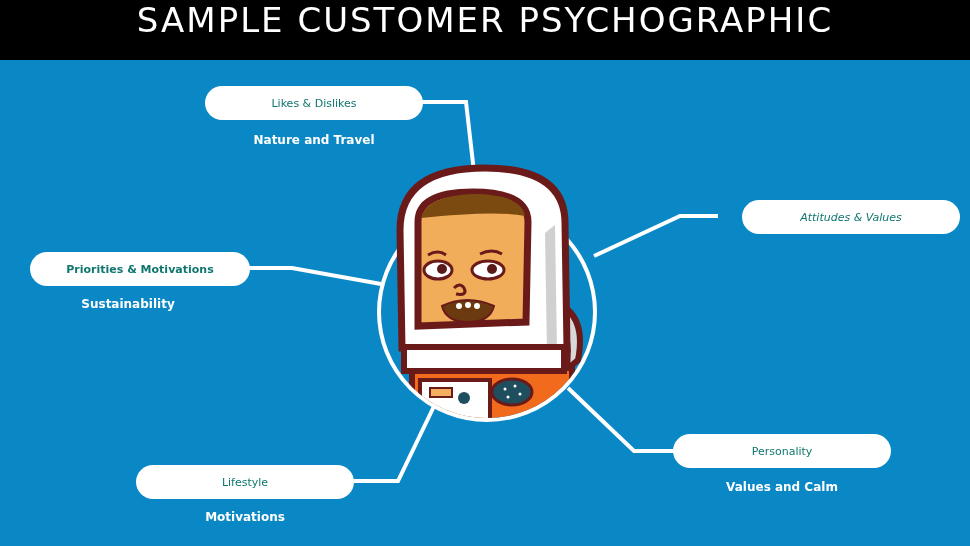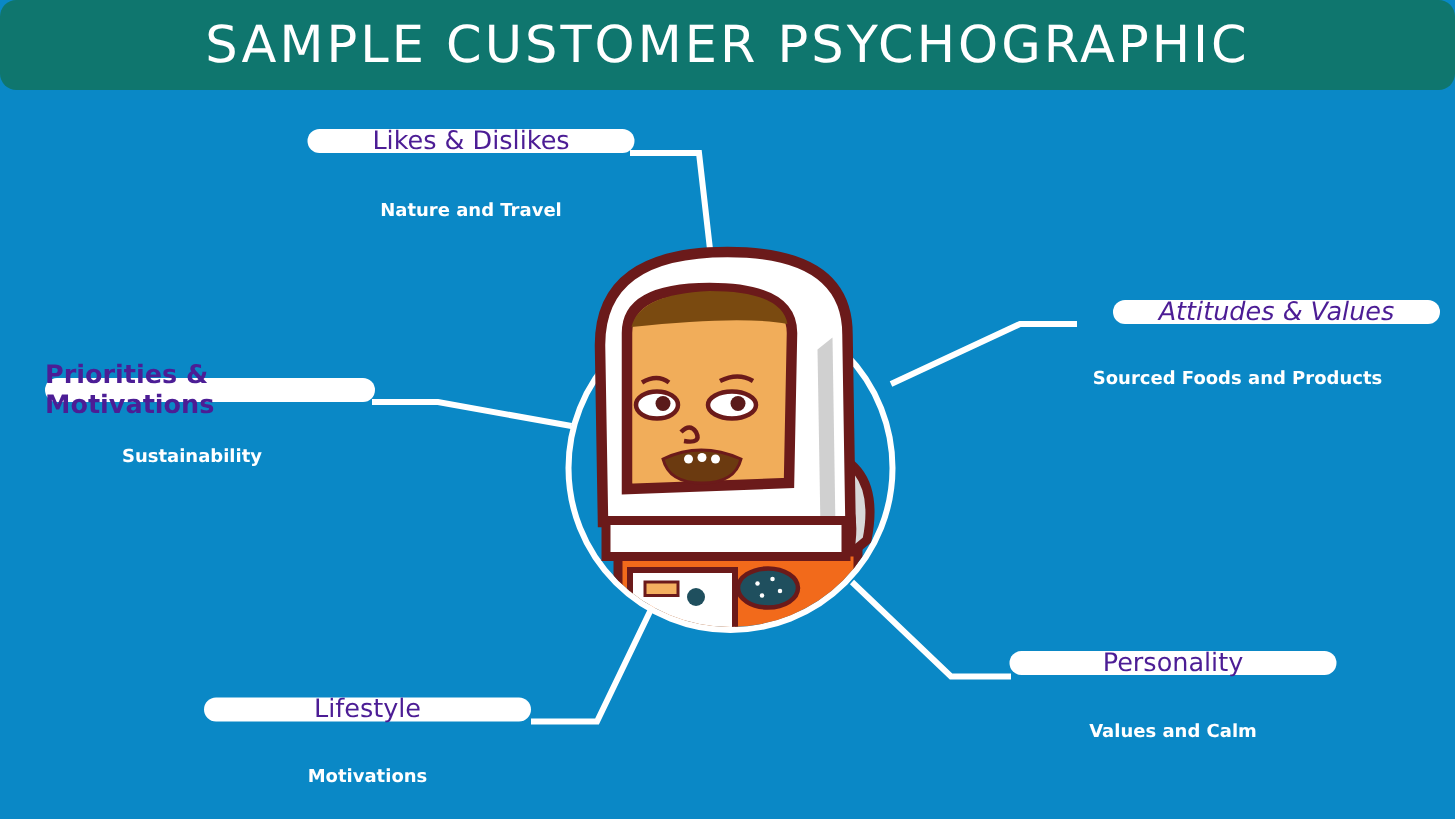--- a/index.html
+++ b/index.html
@@ -1,20 +1,20 @@
 <!DOCTYPE html>
 <html><head>
 <meta charset="utf-8">
 <style>
   html, body { margin:0; padding:0; }
   body { width:970px; height:546px; overflow:hidden; background:#0a88c6; position:relative; font-family:"Liberation Sans", sans-serif; }
-  .header { position:absolute; left:0; top:0; width:970px; height:60px; background:#0f766e; display:flex; align-items:center; justify-content:center;border-radius:11px; }
+  .header { position:absolute; left:0; top:0; width:970px; height:60px; background:#000000; display:flex; justify-content:center; }
   .header h1 { margin:0; color:#fff; font-family:"DejaVu Sans", sans-serif; font-weight:normal; font-size:34px; letter-spacing:2px; }
   .connectors { position:absolute; left:0; top:0; }
-  .pill { position:absolute; background:#fff; border-radius:17px; height:16px; display:flex; align-items:center; justify-content:center; color:#4c1d95; font-size:17px; font-family:"DejaVu Sans", sans-serif; box-sizing:border-box; }
+  .pill { position:absolute; background:#fff; border-radius:17px; height:34px; display:flex; align-items:center; justify-content:center; color:#0f766e; font-size:11px; font-family:"DejaVu Sans", sans-serif; box-sizing:border-box; }
   .desc { position:absolute; color:#fff; font-size:12px; font-weight:bold; font-family:"DejaVu Sans", sans-serif; text-align:center; line-height:21px; }
   .avatar { position:absolute; left:0; top:0; }
 </style>
 </head>
 <body>
 
 <div class="header">
   <h1>SAMPLE CUSTOMER PSYCHOGRAPHIC</h1>
 </div>
 
@@ -71,21 +71,20 @@
   <circle cx="459" cy="306" r="3" fill="#fff"></circle>
     <circle cx="468" cy="305" r="3" fill="#fff"></circle>
     <circle cx="477" cy="306" r="3" fill="#fff"></circle>
 </svg>
 
 <div class="pill" style="left:205px;top:86px;width:218px;">Likes &amp; Dislikes</div>
 <div class="desc" style="left:205px;top:130px;width:218px;">Nature and Travel</div>
 
 <div class="pill" style="left:742px;top:200px;width:218px;font-style:italic;">Attitudes &amp; Values</div>
 <div class="desc" style="left:700px;top:242px;width:250px;">
-  <div>Sourced Foods and Products</div>
 </div>
 
 <div class="pill" style="left:30px;top:252px;width:220px;font-weight:bold;">Priorities &amp; Motivations</div>
 <div class="desc" style="left:18px;top:294px;width:220px;">Sustainability</div>
 
 <div class="pill" style="left:673px;top:434px;width:218px;">Personality</div>
 <div class="desc" style="left:673px;top:477px;width:218px;">Values and Calm</div>
 
 <div class="pill" style="left:136px;top:465px;width:218px;text-align:right;">Lifestyle</div>
 <div class="desc" style="left:136px;top:507px;width:218px;">Motivations</div>

